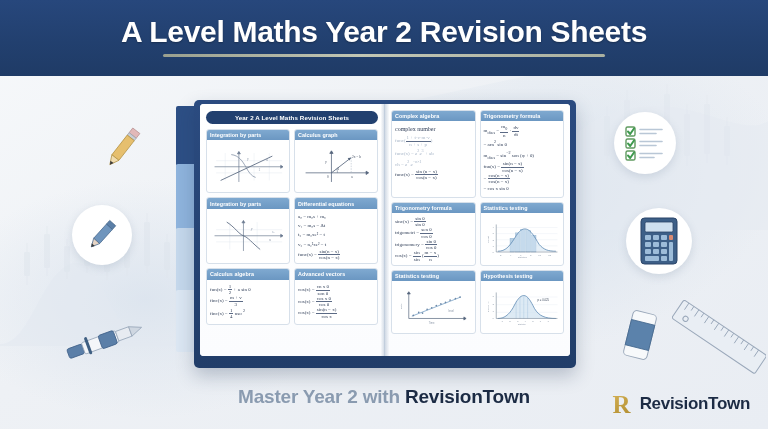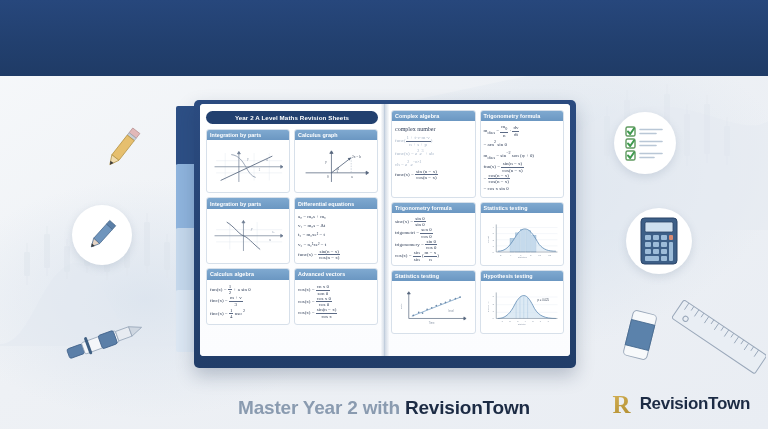--- a/index.html
+++ b/index.html
@@ -156,21 +156,21 @@
   .frac { display: inline-block; vertical-align: middle; text-align: center; line-height: 1.05; }
   .frac .num { display: block; border-bottom: .5px solid #5b6a85; padding: 0 1px; }
   .frac .den { display: block; padding: 0 1px; }
   .muted { color: #a8b6c8; }
 
   
   .mini { width: 100%; height: 46px; display: block; }
 
   
   #footer {
-    position: absolute; left: 0; bottom: 10px; width: 768px;
+    position: absolute; left: 0; bottom: 21px; width: 768px;
     z-index: 15;
   }
   #footer-text {
     text-align: center;
     font-size: 19px;
     font-weight: bold;
     color: #8a9bb0;
     letter-spacing: -.2px;
   }
   #footer-text .brand { color: #1c2b44; }
@@ -269,20 +269,21 @@
           <i class="wick" style="top:-9px; height:68px;"></i>
         </div>
       <div class="candle" style="left:124px;top:40px; height:30px;">
           <i class="wick" style="top:-9px; height:48px;"></i>
         </div>
     </div>
   </div>
 
   <div id="header">
     <div class="title-wrap">
+      <div id="page-title">A Level Maths Year 2 Revision Sheets</div>
       <div id="title-underline"></div>
     </div>
   </div>
 
   <svg class="obj" style="left:96px; top:120px; width:54px; height:54px;" viewBox="0 0 54 54">
     <g transform="rotate(38 27 27)">
       <rect x="23" y="6" width="9" height="6" fill="#e2b8b8" stroke="#b78f8f" stroke-width=".7"></rect>
       <rect x="23" y="12" width="9" height="3" fill="#c9ced6" stroke="#9aa3ae" stroke-width=".7"></rect>
       <rect x="23" y="15" width="9" height="25" fill="#e6bf6e" stroke="#b08f3e" stroke-width=".7"></rect>
       <path d="M23,40 L32,40 L27.5,49 Z" fill="#f0dcb0" stroke="#b08f3e" stroke-width=".7"></path>

